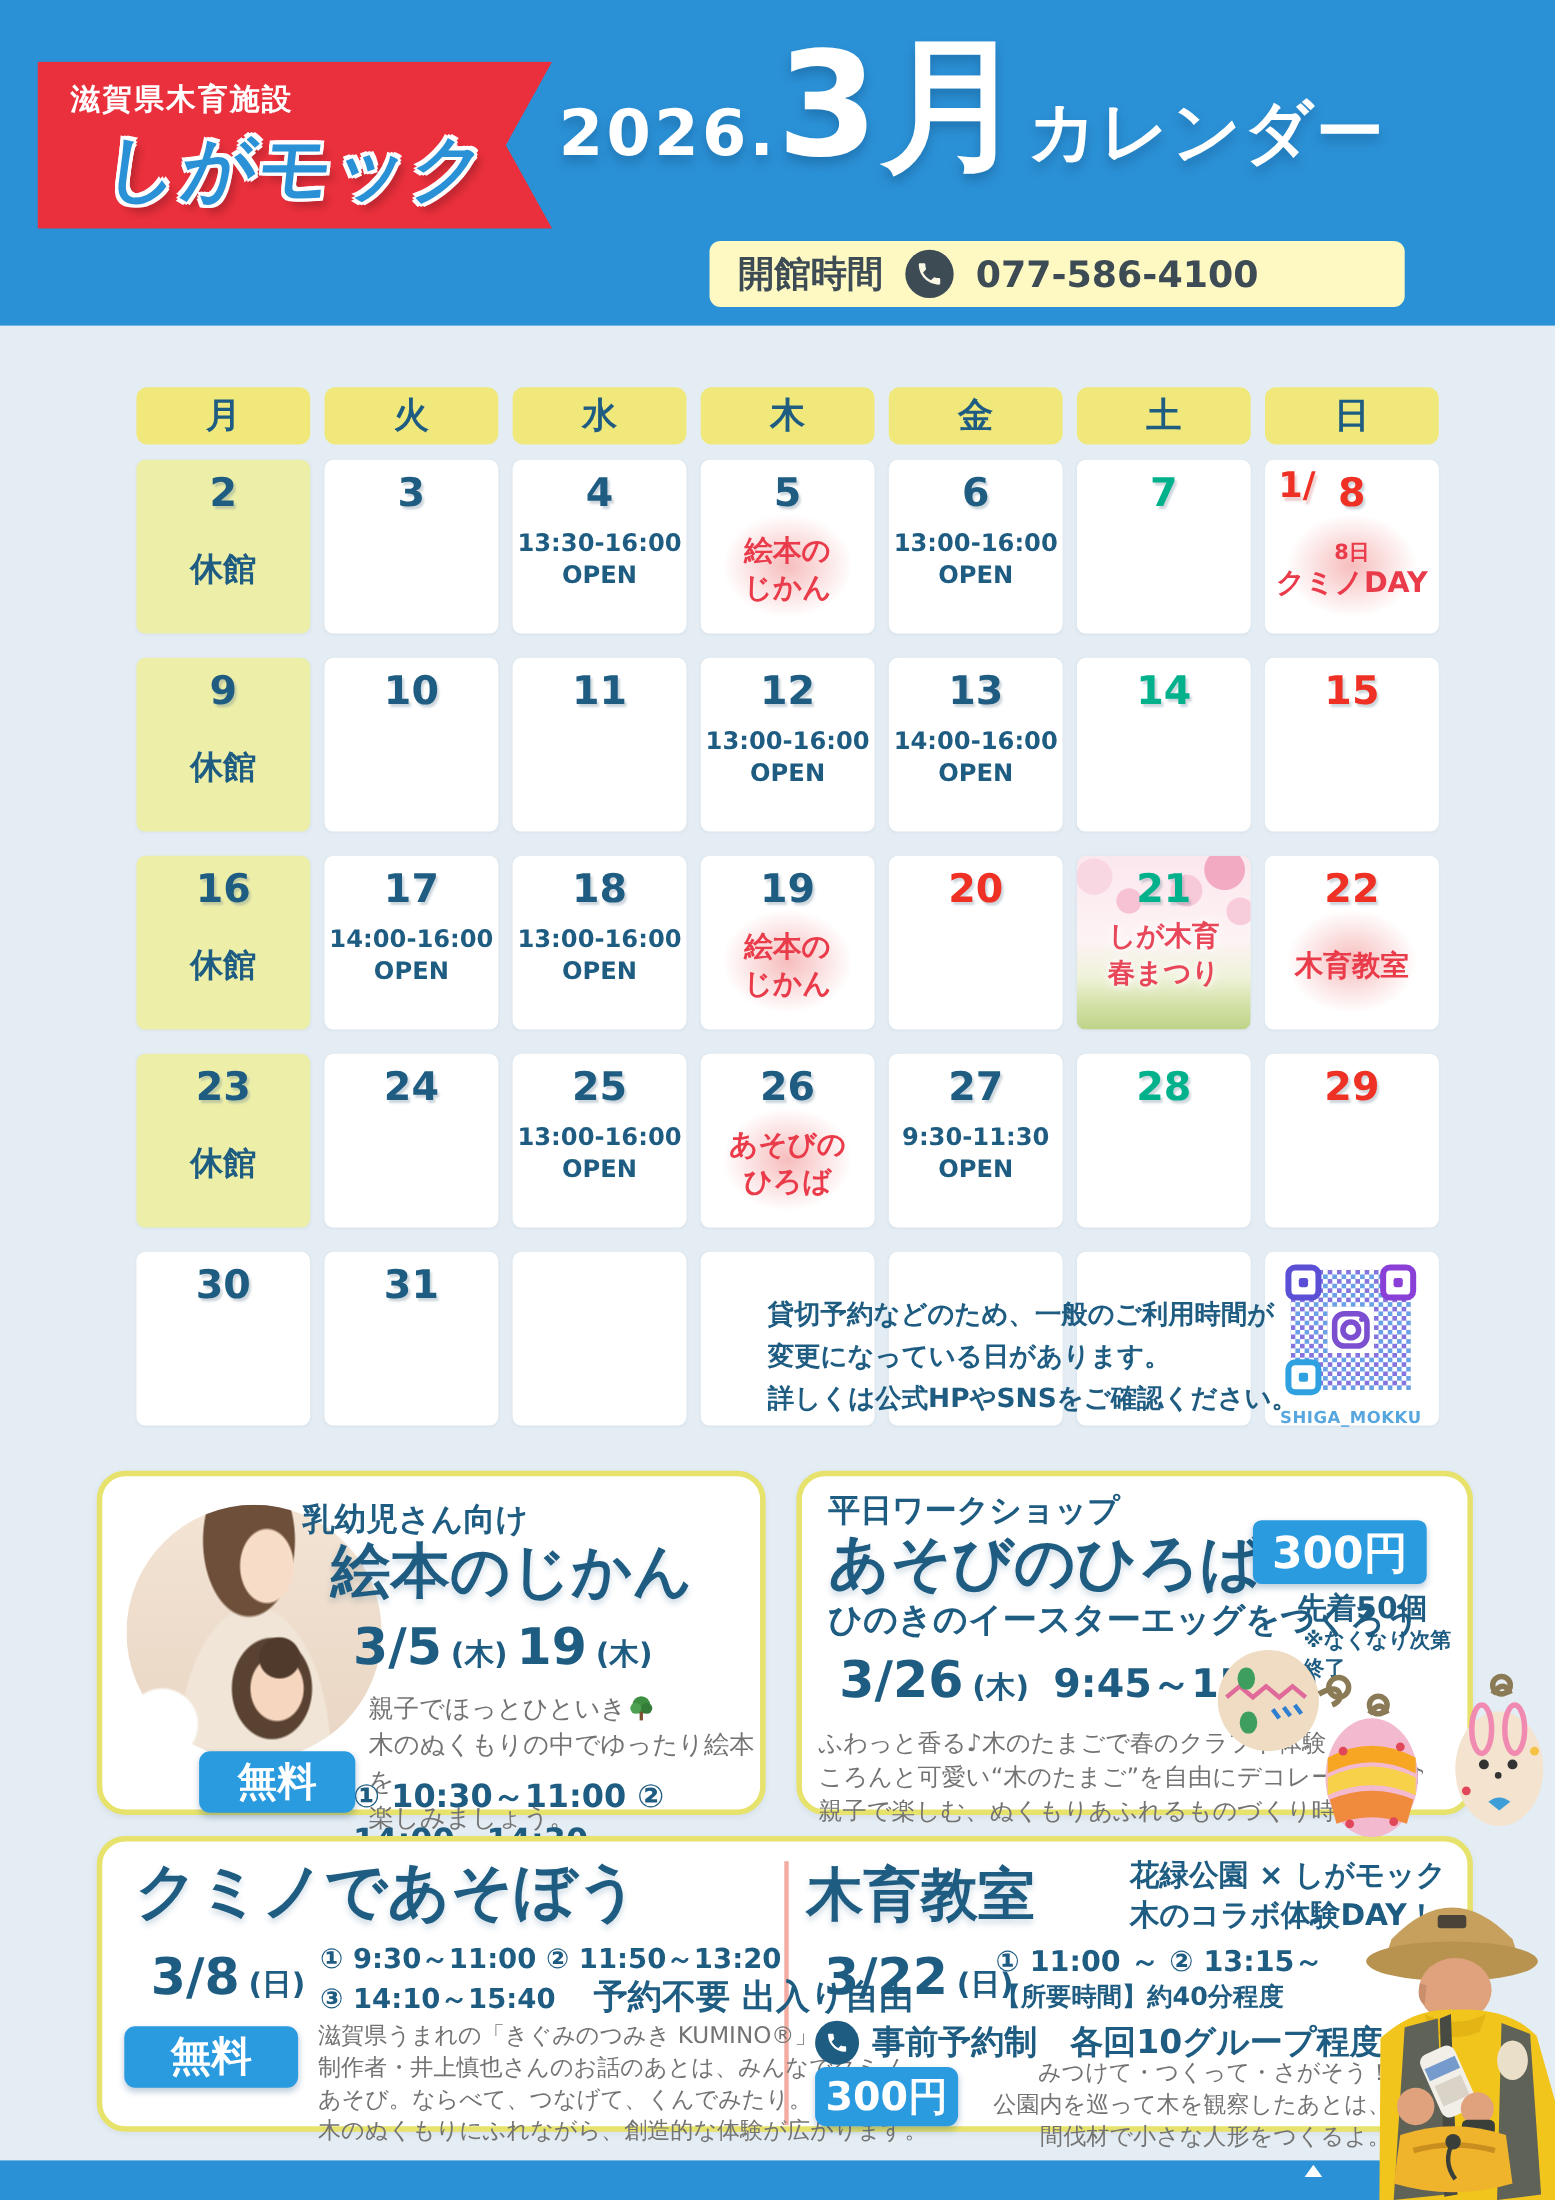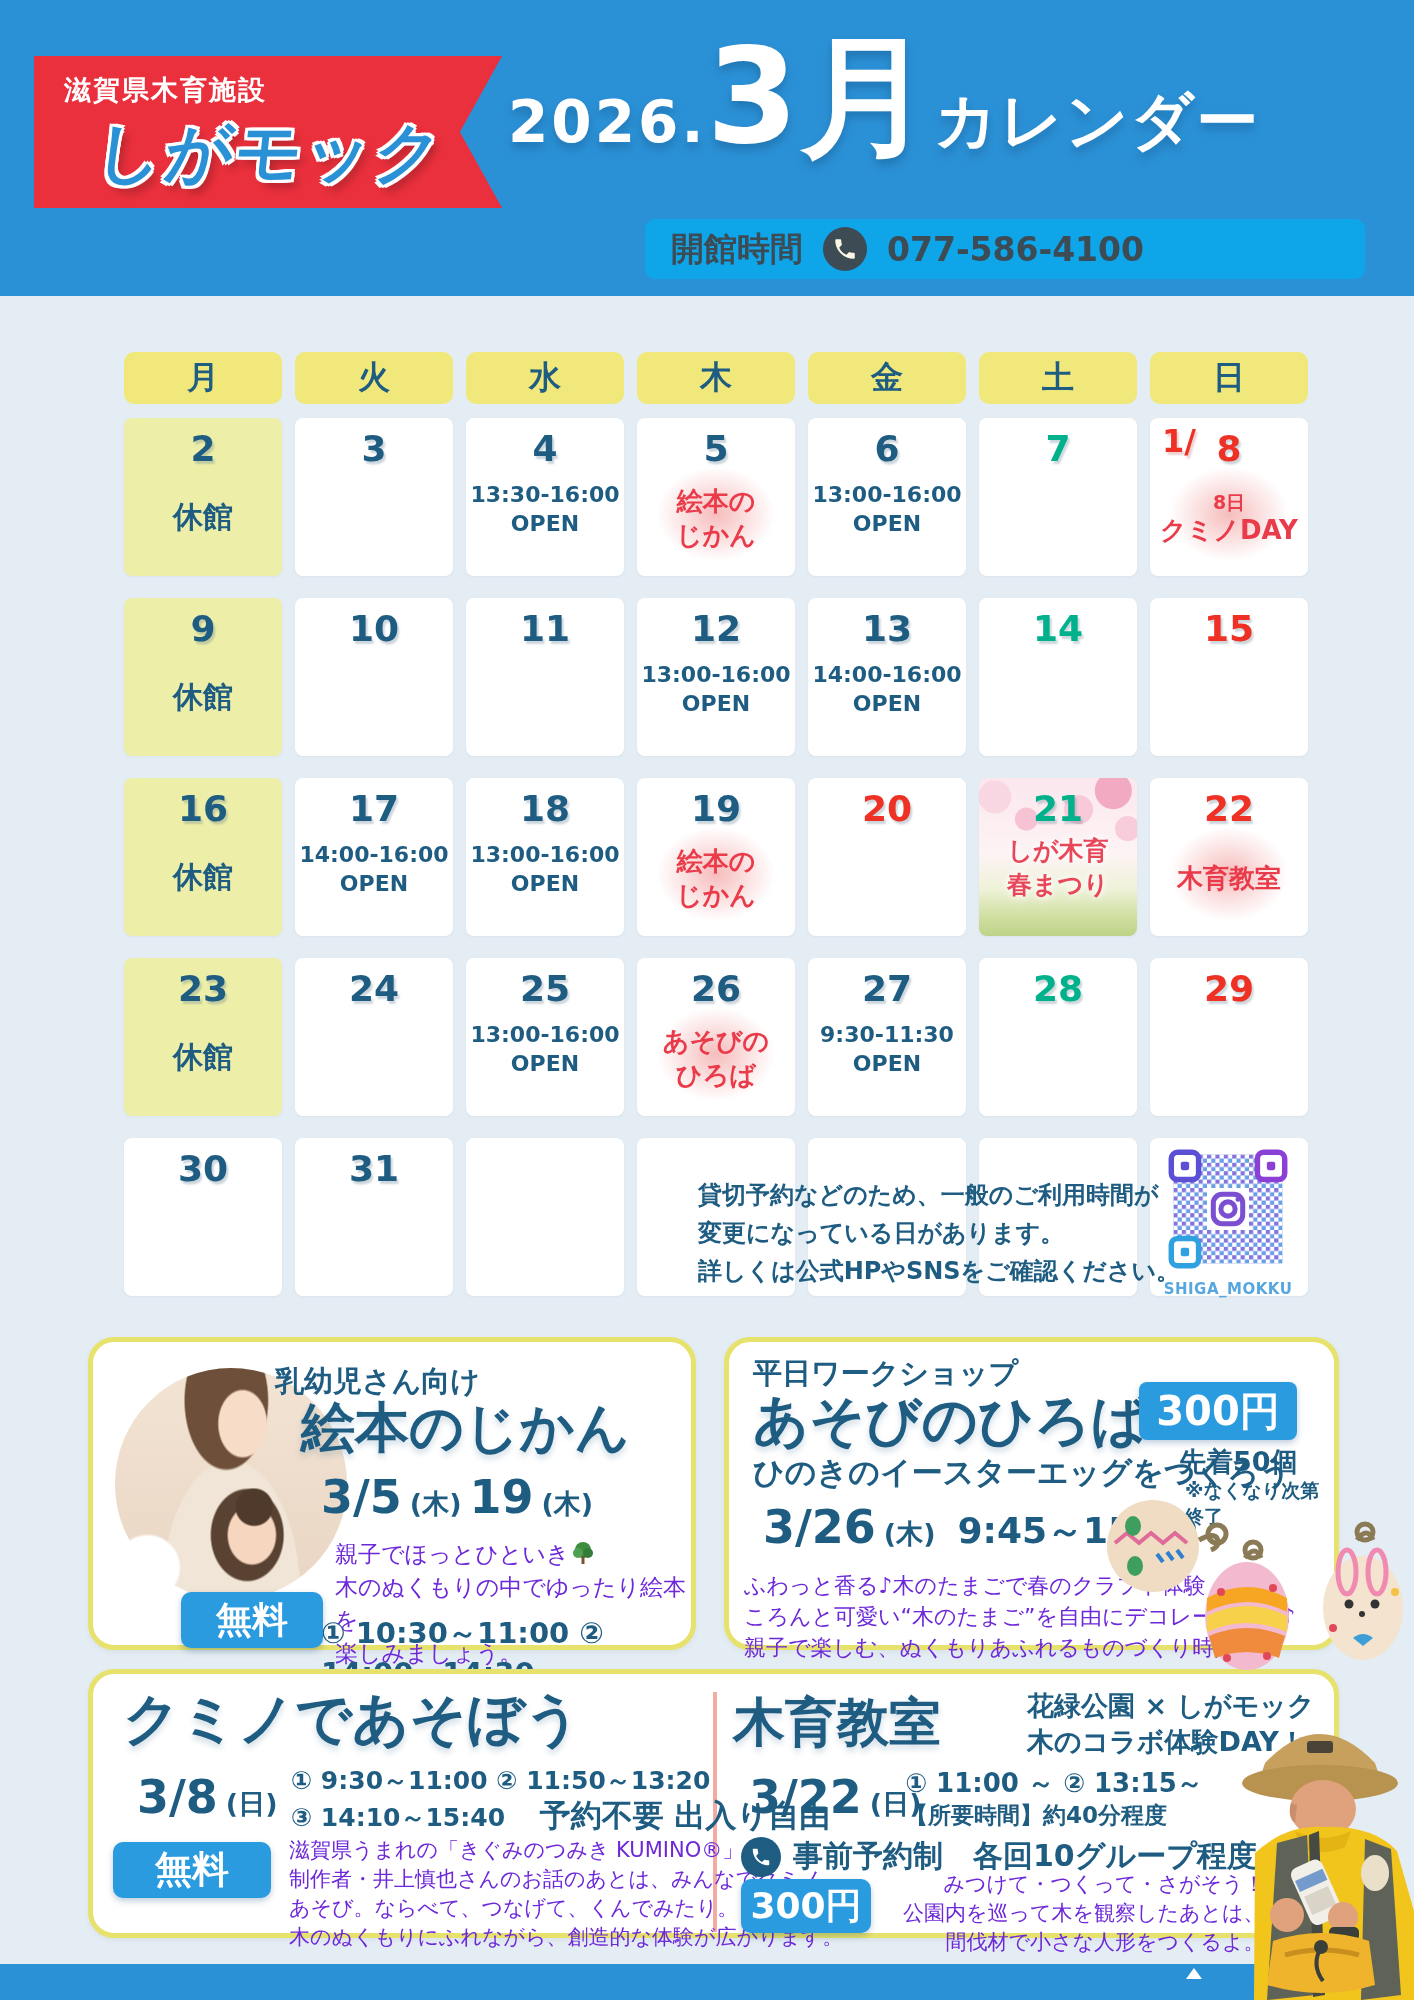--- a/index.html
+++ b/index.html
@@ -13,21 +13,21 @@
   .facility-tag{position:absolute;left:64px;top:72px;color:#fff;font-size:27px;font-weight:bold;letter-spacing:2px;}
   .facility-name{position:absolute;left:96px;top:108px;color:#2B91D6;font-size:66px;font-weight:bold;
           transform:skewX(-6deg);letter-spacing:2px;
           text-shadow:3px 0 0 #fff,-3px 0 0 #fff,0 3px 0 #fff,0 -3px 0 #fff,3px 3px 0 #fff,-3px -3px 0 #fff,
                       3px -3px 0 #fff,-3px 3px 0 #fff,6px 7px 8px rgba(0,0,0,.28);}
   .title-row{position:absolute;left:508px;top:30px;display:flex;align-items:baseline;color:#fff;
           text-shadow:0 6px 10px rgba(0,40,80,.25);}
   .t-year{font-size:58px;font-weight:bold;letter-spacing:3px;}
   .t-month{font-size:132px;font-weight:bold;line-height:1;letter-spacing:2px;}
   .t-cal{font-size:62px;font-weight:bold;letter-spacing:2px;text-align:right;}
-  .hours-bar{position:absolute;left:645px;top:219px;width:720px;height:60px;background:#0ea5e9;border-radius:10px;
+  .hours-bar{position:absolute;left:645px;top:219px;width:632px;height:60px;background:#fef9c3;border-radius:10px;
           display:flex;align-items:center;padding:0 26px;box-sizing:border-box;color:#3D4B55;
           font-weight:bold;font-size:33px;gap:20px;}
   .phone-ico{width:44px;height:44px;border-radius:50%;background:#3D4B55;display:flex;align-items:center;
           justify-content:center;flex:0 0 auto;}
   
   .chips,.grid{position:absolute;left:124px;width:1184px;display:grid;
           grid-template-columns:repeat(7,158px);column-gap:13px;}
   .chips{top:352px;}
   .grid{top:418px;grid-auto-rows:158px;row-gap:22px;}
   .day-chip{height:52px;background:#F0E87B;border-radius:10px;display:flex;align-items:center;
@@ -58,21 +58,21 @@
   .notice{position:absolute;left:698px;top:1176px;width:520px;font-size:24px;font-weight:600;
           color:#1E5C82;line-height:38px;text-align:left;}
   .qr-block{position:absolute;left:1149px;top:1146px;width:158px;text-align:center;}
   .qr-label{margin-top:4px;font-size:15px;font-weight:bold;color:#57A7DE;letter-spacing:.5px;}
   
   .ybox{position:absolute;background:#fff;border:5px solid #E7E26B;border-radius:26px;box-sizing:border-box;
           box-shadow:0 2px 6px rgba(0,0,0,.05);}
   .box-ehon{left:88px;top:1337px;width:608px;height:313px;}
   .box-asobi{left:724px;top:1337px;width:615px;height:313px;}
   .box-bottom{left:88px;top:1669px;width:1251px;height:269px;}
-  .dk{color:#1E5C82;} .desc{color:#6d28d9;}
+  .dk{color:#1E5C82;} .desc{color:#737373;}
   .photo-circle{position:absolute;left:22px;top:26px;width:232px;height:232px;border-radius:50%;
       background:
       radial-gradient(circle at 14% 86%,#ffffff 0 11%,transparent 12%),
       radial-gradient(ellipse at 60% 60%,#4F3A2C 0 9%,transparent 10%),
       radial-gradient(ellipse at 59% 72%,#F6D6BF 0 12%,transparent 13%),
       radial-gradient(ellipse at 57% 72%,#5A4232 0 19%,transparent 20%),
       radial-gradient(ellipse at 55% 24%,#F7DCC8 0 13%,transparent 14%),
       radial-gradient(ellipse at 48% 14%,#6E4F3A 0 24%,transparent 25%),
       radial-gradient(ellipse at 50% 100%,#F0E5D6 0 42%,transparent 43%),
       linear-gradient(180deg,#F3E4D3,#E9D5C4);}

